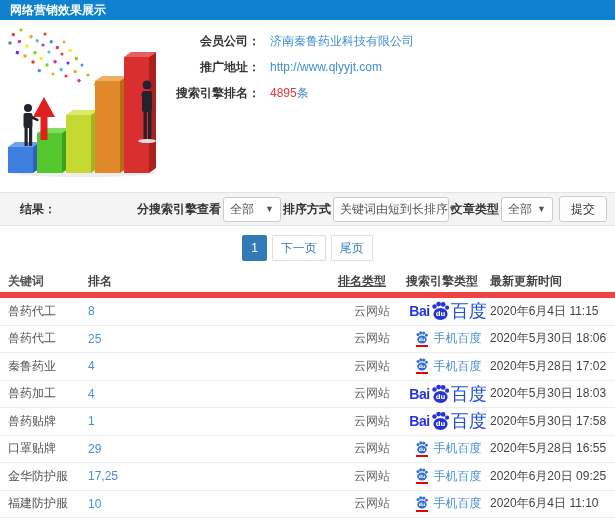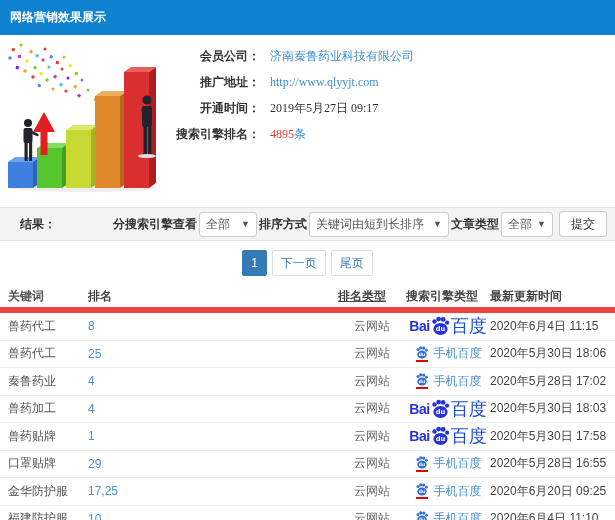--- a/index.html
+++ b/index.html
@@ -1,44 +1,44 @@
 <!DOCTYPE html>
 <html><head>
 <meta charset="utf-8">
 <style>
   * { margin:0; padding:0; box-sizing:border-box; }
   html,body { width:615px; height:520px; overflow:hidden; background:#fff;
     font-family:"Liberation Sans","DejaVu Sans",sans-serif; font-size:12px; color:#333; }
 
   
-  .topbar { height:35px; background:#0e82cf; color:#fff; display:flex; align-items:center;
+  .topbar { height:20px; background:#0e82cf; color:#fff; display:flex; align-items:center;
     padding-left:10px; font-weight:bold; font-size:12px; }
 
   
   .info-section { display:flex; height:170px; background:#fff; }
   .illustration { width:172px; padding:6px 0 0 4px; }
   .info-rows { flex:1; padding-top:14px; }
-  .info-row { display:flex; align-items:center; margin-bottom:11px; line-height:15px;font-family:Liberation Serif, serif; }
+  .info-row { display:flex; align-items:center; margin-bottom:11px; line-height:15px; }
   .info-label { width:88px; text-align:right; font-weight:bold; color:#333; flex-shrink:0; }
   .info-value { margin-left:10px; color:#333; }
   .info-value.link { color:#3f8ecf; cursor:pointer; }
   .info-value .num-red { color:#e4393c; }
   .info-value .unit-blue { color:#3f8ecf; }
 
   
   .filterbar { height:34px; background:#f4f4f4; border-top:1px solid #e3e3e3; border-bottom:1px solid #e3e3e3;
     display:flex; align-items:center; padding:0 8px 0 20px; margin-top:2px; }
   .result-label { font-weight:bold; color:#333; }
   .filter-controls { margin-left:auto; display:flex; align-items:center; }
   .filter-lab { font-weight:bold; color:#333; margin:0 2px; white-space:nowrap; }
   .select { background:#fff; border:1px solid #ccc; border-radius:3px; height:25px;
     display:flex; align-items:center; padding:0 6px; color:#555; cursor:pointer; white-space:nowrap; }
   .select .caret { margin-left:10px; font-size:9px; color:#555; }
   .select.s1 { width:58px; } .select.s1 .caret { margin-left:auto; }
-  .select.s2 { width:140px; } .select.s2 .caret { margin-left:auto; }
+  .select.s2 { width:116px; } .select.s2 .caret { margin-left:auto; }
   .select.s3 { width:52px; } .select.s3 .caret { margin-left:auto; }
   .submit-btn { background:#fdfdfd; border:1px solid #ccc; border-radius:3px; height:26px;
     padding:0 11px; color:#333; cursor:pointer; margin-left:6px; font-size:12px;
     font-family:"Liberation Sans","DejaVu Sans",sans-serif; }
 
   
   .pagination { height:44px; display:flex; align-items:center; justify-content:center; gap:5px; }
   .page-btn { min-width:24px; height:26px; display:flex; align-items:center; justify-content:center;
     padding:0 8px; border:1px solid #ddd; border-radius:2px; background:#fff; color:#337ab7; cursor:pointer; }
   .page-btn.active { background:#337ab7; border-color:#337ab7; color:#fff; }
@@ -169,24 +169,20 @@
   <div class="info-rows">
     <div class="info-row">
       <span class="info-label">会员公司：</span>
       <span class="info-value link">济南秦鲁药业科技有限公司</span>
     </div>
     <div class="info-row">
       <span class="info-label">推广地址：</span>
       <span class="info-value link">http://www.qlyyjt.com</span>
     </div>
     <div class="info-row">
-      <span class="info-label">开通时间：</span>
-      <span class="info-value">2019年5月27日 09:17</span>
-    </div>
-    <div class="info-row">
       <span class="info-label">搜索引擎排名：</span>
       <span class="info-value"><span class="num-red">4895</span><span class="unit-blue">条</span></span>
     </div>
   </div>
 </div>
 
 <div class="filterbar">
   <span class="result-label">结果：</span>
   <div class="filter-controls">
     <span class="filter-lab">分搜索引擎查看</span>

